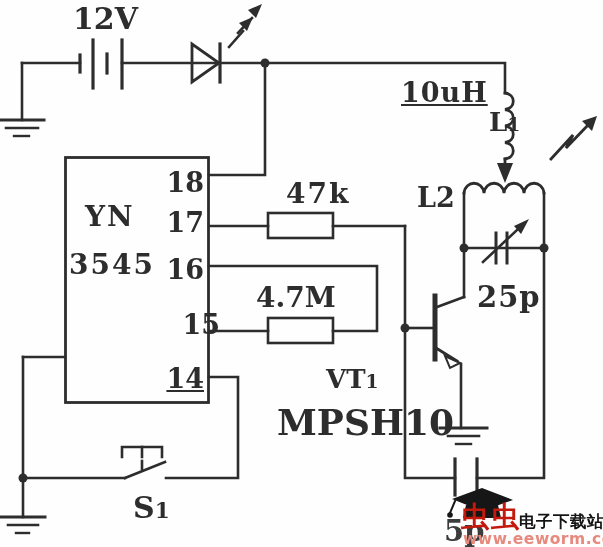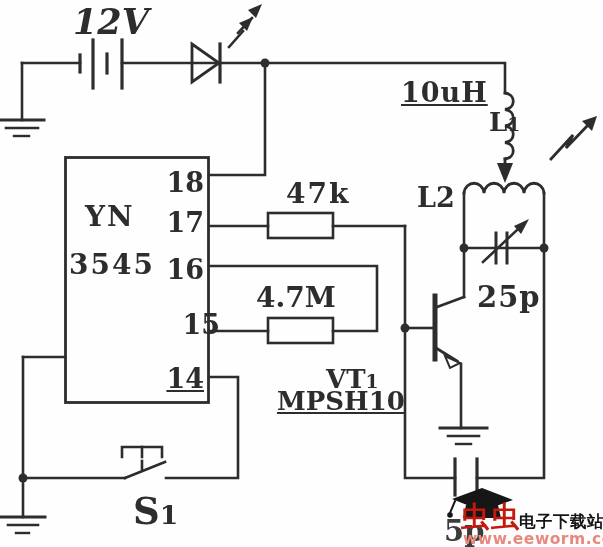--- a/index.html
+++ b/index.html
@@ -148,21 +148,21 @@
     </g>
 
     <g>
       <polygon points="452,499 482,488 513,500 482,511" fill="#161616" stroke="none"></polygon>
       <polygon points="466,505 498,505 501,518 463,518" fill="#161616" stroke="none"></polygon>
       <path d="M455,501 L450,513" stroke="#161616" stroke-width="2"></path>
       <circle cx="450" cy="515" r="2.8" fill="#161616" stroke="none"></circle>
     </g>
   </svg>
 
-  <div class="lbl" style="left:73px; top:4px; font-size:35px;font-style:italic;">12V</div>
+  <div class="lbl" style="left:73px; top:4px; font-size:30px;">12V</div>
 
   <div class="lbl" style="left:401px; top:79px; font-size:27px; letter-spacing:1px;text-decoration:underline;">10uH</div>
 
   <div class="lbl" style="left:441px; top:109px; font-size:26px;margin-left:48px;"><span>L</span><span class="sub">1</span></div>
 
   <div class="lbl" style="left:417px; top:184px; font-size:27px;">L2</div>
 
   <div class="lbl" style="left:286px; top:180px; font-size:28px; letter-spacing:2px;">47k</div>
 
   <div class="lbl" style="left:256px; top:284px; font-size:28px;">4.7M</div>
@@ -172,23 +172,23 @@
   <div class="lbl" style="left:85px; top:203px; font-size:28px; letter-spacing:2px;">YN</div>
   <div class="lbl" style="left:69px; top:251px; font-size:28px; letter-spacing:2px;">3545</div>
 
   <div class="lbl" style="left:160px; top:169px; width:44px; text-align:right; font-size:27px;">18</div>
   <div class="lbl" style="left:160px; top:209px; width:44px; text-align:right; font-size:27px;">17</div>
   <div class="lbl" style="left:160px; top:256px; width:44px; text-align:right; font-size:27px;">16</div>
   <div class="lbl" style="left:176px; top:311px; width:44px; text-align:right; font-size:27px;">15</div>
   <div class="lbl" style="left:160px; top:365px; width:44px; text-align:right; font-size:27px;text-decoration:underline;">14</div>
 
   <div class="lbl" style="left:326px; top:366px; font-size:26px;"><span>VT</span><span class="sub">1</span></div>
-  <div class="lbl" style="left:277px; top:388px; font-size:26px;text-decoration:underline;">MPSH10</div>
+  <div class="lbl" style="left:277px; top:404px; font-size:36px;">MPSH10</div>
 
-  <div class="lbl" style="left:133px; top:493px; font-size:37px;"><span>S</span><span class="sub">1</span></div>
+  <div class="lbl" style="left:133px; top:493px; font-size:30px;"><span>S</span><span class="sub">1</span></div>
 
   <div class="lbl cap5p" style="left:444px; top:517px; font-size:29px;">5p</div>
 
   <div class="lbl wm-logo" style="left:461px; top:503px; font-size:28px; letter-spacing:2px;">虫虫</div>
   <div class="lbl wm-site" style="left:519px; top:514px; font-size:16.5px; letter-spacing:0.5px;">电子下载站</div>
   <div class="lbl wm-url" style="left:463px; top:532px; font-size:15.5px; letter-spacing:0.5px;">www.eeworm.com</div>
 
 </div>
 
 </body></html>

